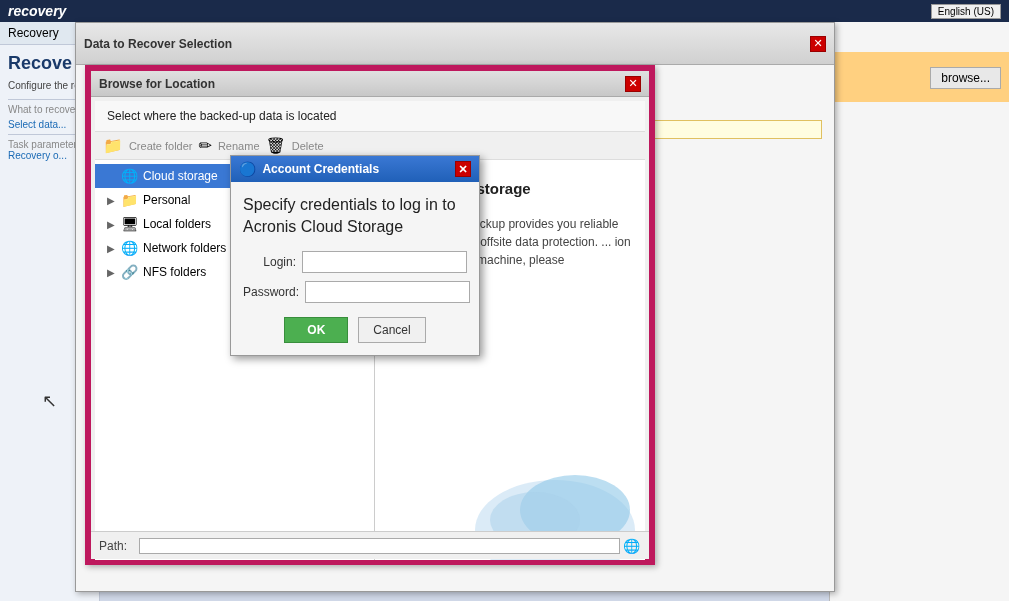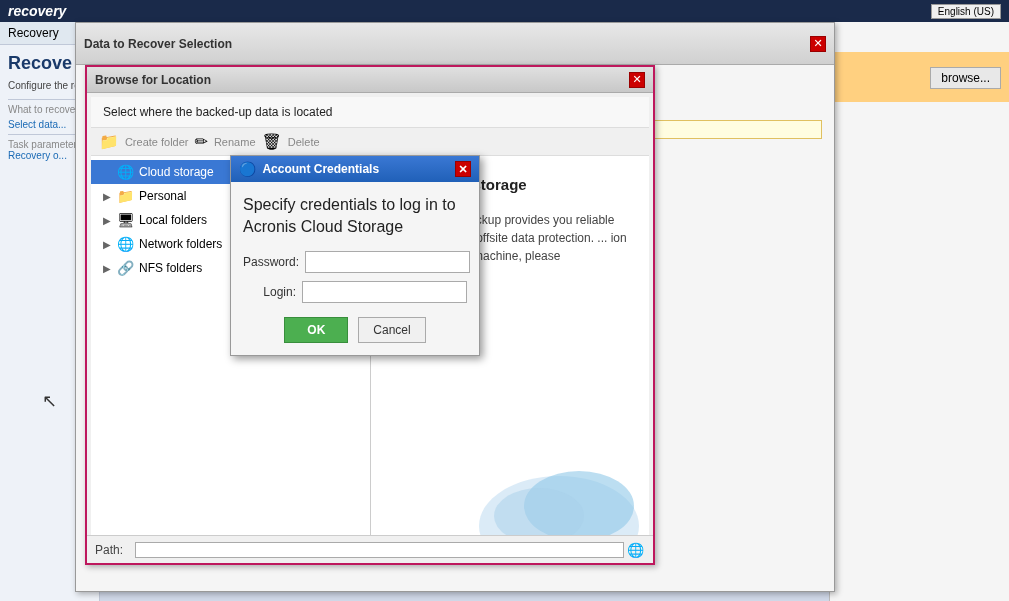--- a/index.html
+++ b/index.html
@@ -126,21 +126,21 @@
     }
 
     
     .browse-window {
       position: absolute;
       top: 65px;
       left: 85px;
       width: 570px;
       height: 500px;
       background: #f0f0f0;
-      border: 2px solid #be185d;
+      border: 6px solid #be185d;
       box-shadow: 2px 2px 6px rgba(0,0,0,0.3);
     }
     .browse-titlebar {
       background: linear-gradient(to bottom, #e0e0e0, #c8c8c8);
       border-bottom: 1px solid #aaa;
       height: 26px;
       display: flex;
       align-items: center;
       padding: 0 8px;
       gap: 6px;
@@ -517,26 +517,26 @@
 
 <div class="credentials-dialog">
   <div class="cred-titlebar">
     <span class="cred-icon">🔵</span>
     <span>Account Credentials</span>
     <div class="cred-close">✕</div>
   </div>
   <div class="cred-body">
     <p class="cred-description">Specify credentials to log in to Acronis Cloud Storage</p>
     <div class="cred-field">
+      <label class="cred-label">Login:</label>
+      <input class="cred-input" type="text" value="" style="">
+    </div>
+    <div class="cred-field">
       <label class="cred-label">Password:</label>
       <input class="cred-input" type="password" value="" style="">
-    </div>
-    <div class="cred-field">
-      <label class="cred-label">Login:</label>
-      <input class="cred-input" type="text" value="" style="">
     </div>
     <div class="cred-buttons">
       <button class="btn-ok">OK</button>
       <button class="btn-cancel">Cancel</button>
     </div>
   </div>
 </div>
 
 <div class="cursor">↖</div>
 

